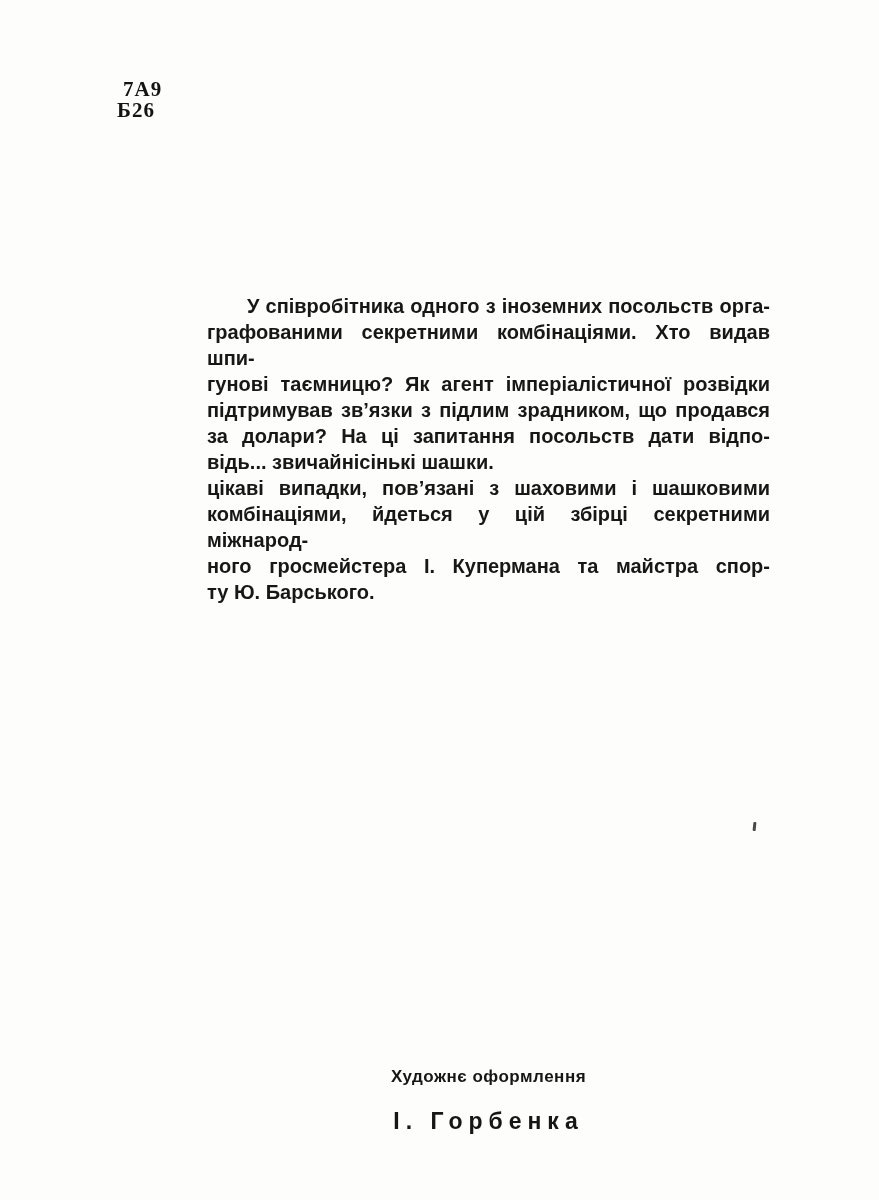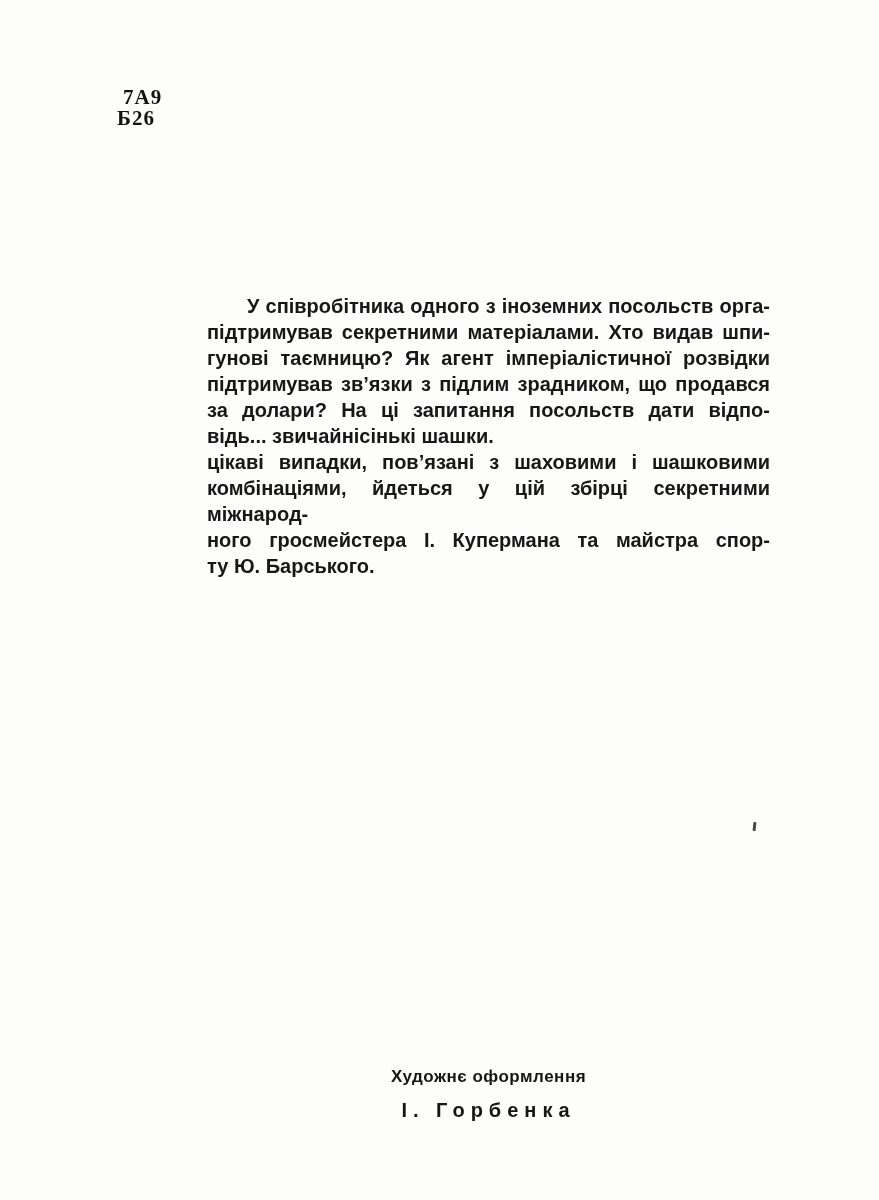--- a/index.html
+++ b/index.html
@@ -19,21 +19,20 @@
   .classification {
     position: absolute;
     left: 117px;
     top: 79px;
     font-family: "Liberation Serif", serif;
     font-weight: bold;
     font-size: 21px;
     line-height: 21px;
     letter-spacing: 1px;
     color: #141414;
-    margin-top: 8px;
   }
   .classification .code-line1 {
     padding-left: 6px;
   }
   .annotation {
     position: absolute;
     left: 207px;
     top: 293px;
     width: 563px;
     font-family: "Liberation Sans", sans-serif;
@@ -63,22 +62,22 @@
     font-family: "Liberation Sans", sans-serif;
     font-weight: 700;
     color: #161616;
   }
   .colophon .colophon-line1 {
     font-size: 17px;
     line-height: 20px;
     letter-spacing: 0.5px;
   }
   .colophon .colophon-line2 {
-    margin-top: 13px;
-    font-size: 20px;
+    margin-top: 24px;
+    font-size: 23px;
     line-height: 20px;
     letter-spacing: 6px;
   }
   .stray-mark {
     position: absolute;
     left: 753px;
     top: 822px;
     width: 3px;
     height: 9px;
     background: #4a4a4a;
@@ -92,21 +91,21 @@
 <div class="page">
 
   <div class="classification">
     <div class="code-line1">7А9</div>
     <div class="code-line2">Б26</div>
   </div>
 
   <div class="annotation">
     <div class="paragraph">
       <div class="line indent">У співробітника одного з іноземних посольств орга-</div>
-      <div class="line">підтримував секретними матеріалами. Хто видав шпи-</div>
+      <div class="line">графованими секретними комбінаціями. Хто видав шпи-</div>
       <div class="line">гунові таємницю? Як агент імперіалістичної розвідки</div>
       <div class="line">підтримував зв’язки з підлим зрадником, що продався</div>
       <div class="line">за долари? На ці запитання посольств дати відпо-</div>
       <div class="line last">відь... звичайнісінькі шашки.</div>
     </div>
     <div class="paragraph">
       <div class="line">цікаві випадки, пов’язані з шаховими і шашковими</div>
       <div class="line">комбінаціями, йдеться у цій збірці секретними міжнарод-</div>
       <div class="line">ного гросмейстера І. Купермана та майстра спор-</div>
       <div class="line last">ту Ю. Барського.</div>

